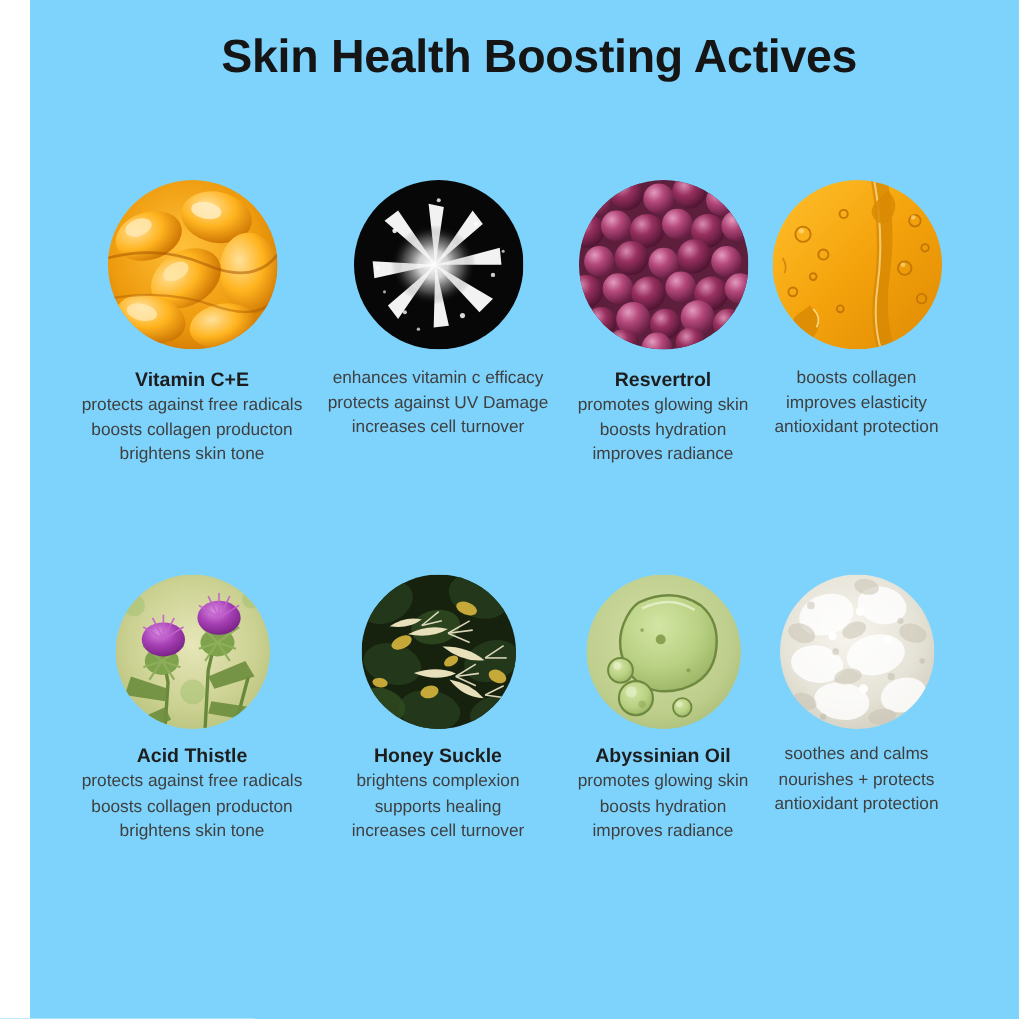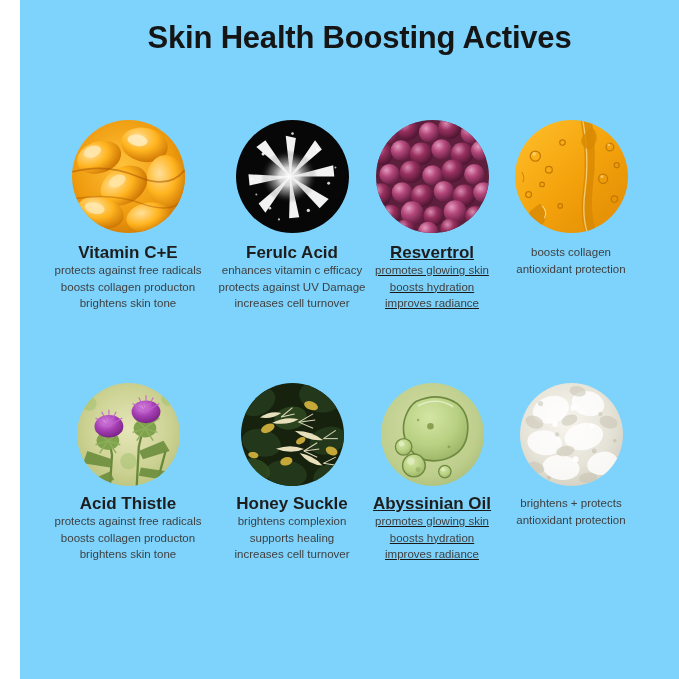--- a/index.html
+++ b/index.html
@@ -49,21 +49,21 @@
 
   .cell {
     position: absolute;
     top: 0;
     text-align: center;
   }
 
   
   .col-1 { left: 8px;   width: 200px; }
   .col-2 { left: 180px; width: 184px; }
-  .col-3 { left: 322px; width: 180px; text-decoration: underline; }
+  .col-3 { left: 332px; width: 180px; }
   .col-4 { left: 458px; width: 186px; }
 
   
   .circle-wrap {
     display: flex;
     justify-content: center;
     align-items: center;
   }
   .circle {
     border-radius: 50%;
@@ -83,21 +83,21 @@
     line-height: 16.5px;
     color: #3c3c3c;
     font-family: "Liberation Sans", sans-serif;
   }
   .row-2 .caption { margin-top: 9px; }
 
   .ing-name {
     display: block;
     font-weight: bold;
     color: #1d1d1d;
-    font-size: 17px;
+    font-size: 13px;
     line-height: 17px;
     margin-bottom: 1px;
   }
   .ing-line {
     display: block;
     color: #3f3f3f;
   }
 </style>
 </head>
 <body>
@@ -181,21 +181,20 @@
               <circle cx="14" cy="52" r="1.1" opacity="0.75"></circle>
               <circle cx="50" cy="12" r="1.2" opacity="0.8"></circle>
               <circle cx="88" cy="42" r="0.9" opacity="0.7"></circle>
               <circle cx="38" cy="88" r="1" opacity="0.7"></circle>
               <circle cx="18" cy="66" r="0.9" opacity="0.65"></circle>
             </g>
           </svg>
         </div>
       </div>
       <div class="caption">
-        <span class="ing-name">Ferulc Acid</span>
         <span class="ing-line">enhances vitamin c efficacy</span>
         <span class="ing-line">protects against UV Damage</span>
         <span class="ing-line">increases cell turnover</span>
       </div>
     </div>
 
     <div class="cell col-3">
       <div class="circle-wrap">
         <div class="circle">
           <svg viewBox="0 0 100 100" preserveAspectRatio="none">
@@ -296,20 +295,21 @@
             </g>
             <path d="M68,6 q7,7 3,15 q-4,8 -10,3 q-5,-5 0,-11 Z" fill="#D98B04" opacity="0.85"></path>
             <path d="M22,74 q8,7 4,16 q-5,9 -12,3 q-6,-6 0,-13 Z" fill="#D98B04" opacity="0.85"></path>
             <path d="M24,76 q5,5 2,11" stroke="#FFE49B" stroke-width="1" fill="none" opacity="0.8"></path>
             <path d="M6,46 q3,5 1,9" stroke="#C47803" stroke-width="1" fill="none" opacity="0.7"></path>
           </svg>
         </div>
       </div>
       <div class="caption">
         <span class="ing-line">boosts collagen</span>
+        <span class="ing-line">improves elasticity</span>
         <span class="ing-line">antioxidant protection</span>
       </div>
     </div>
   </div>
 
   <div class="row row-2">
 
     <div class="cell col-1">
       <div class="circle-wrap">
         <div class="circle">
@@ -523,19 +523,20 @@
             <g fill="#FFFFFF" opacity="0.9">
               <circle cx="52" cy="24" r="3"></circle>
               <circle cx="34" cy="40" r="2.6"></circle>
               <circle cx="70" cy="42" r="2.4"></circle>
               <circle cx="54" cy="74" r="3"></circle>
             </g>
           </svg>
         </div>
       </div>
       <div class="caption">
-        <span class="ing-line">brightens + protects</span>
+        <span class="ing-line">soothes and calms</span>
+        <span class="ing-line">nourishes + protects</span>
         <span class="ing-line">antioxidant protection</span>
       </div>
     </div>
   </div>
 
 </div>
 
 </body></html>

